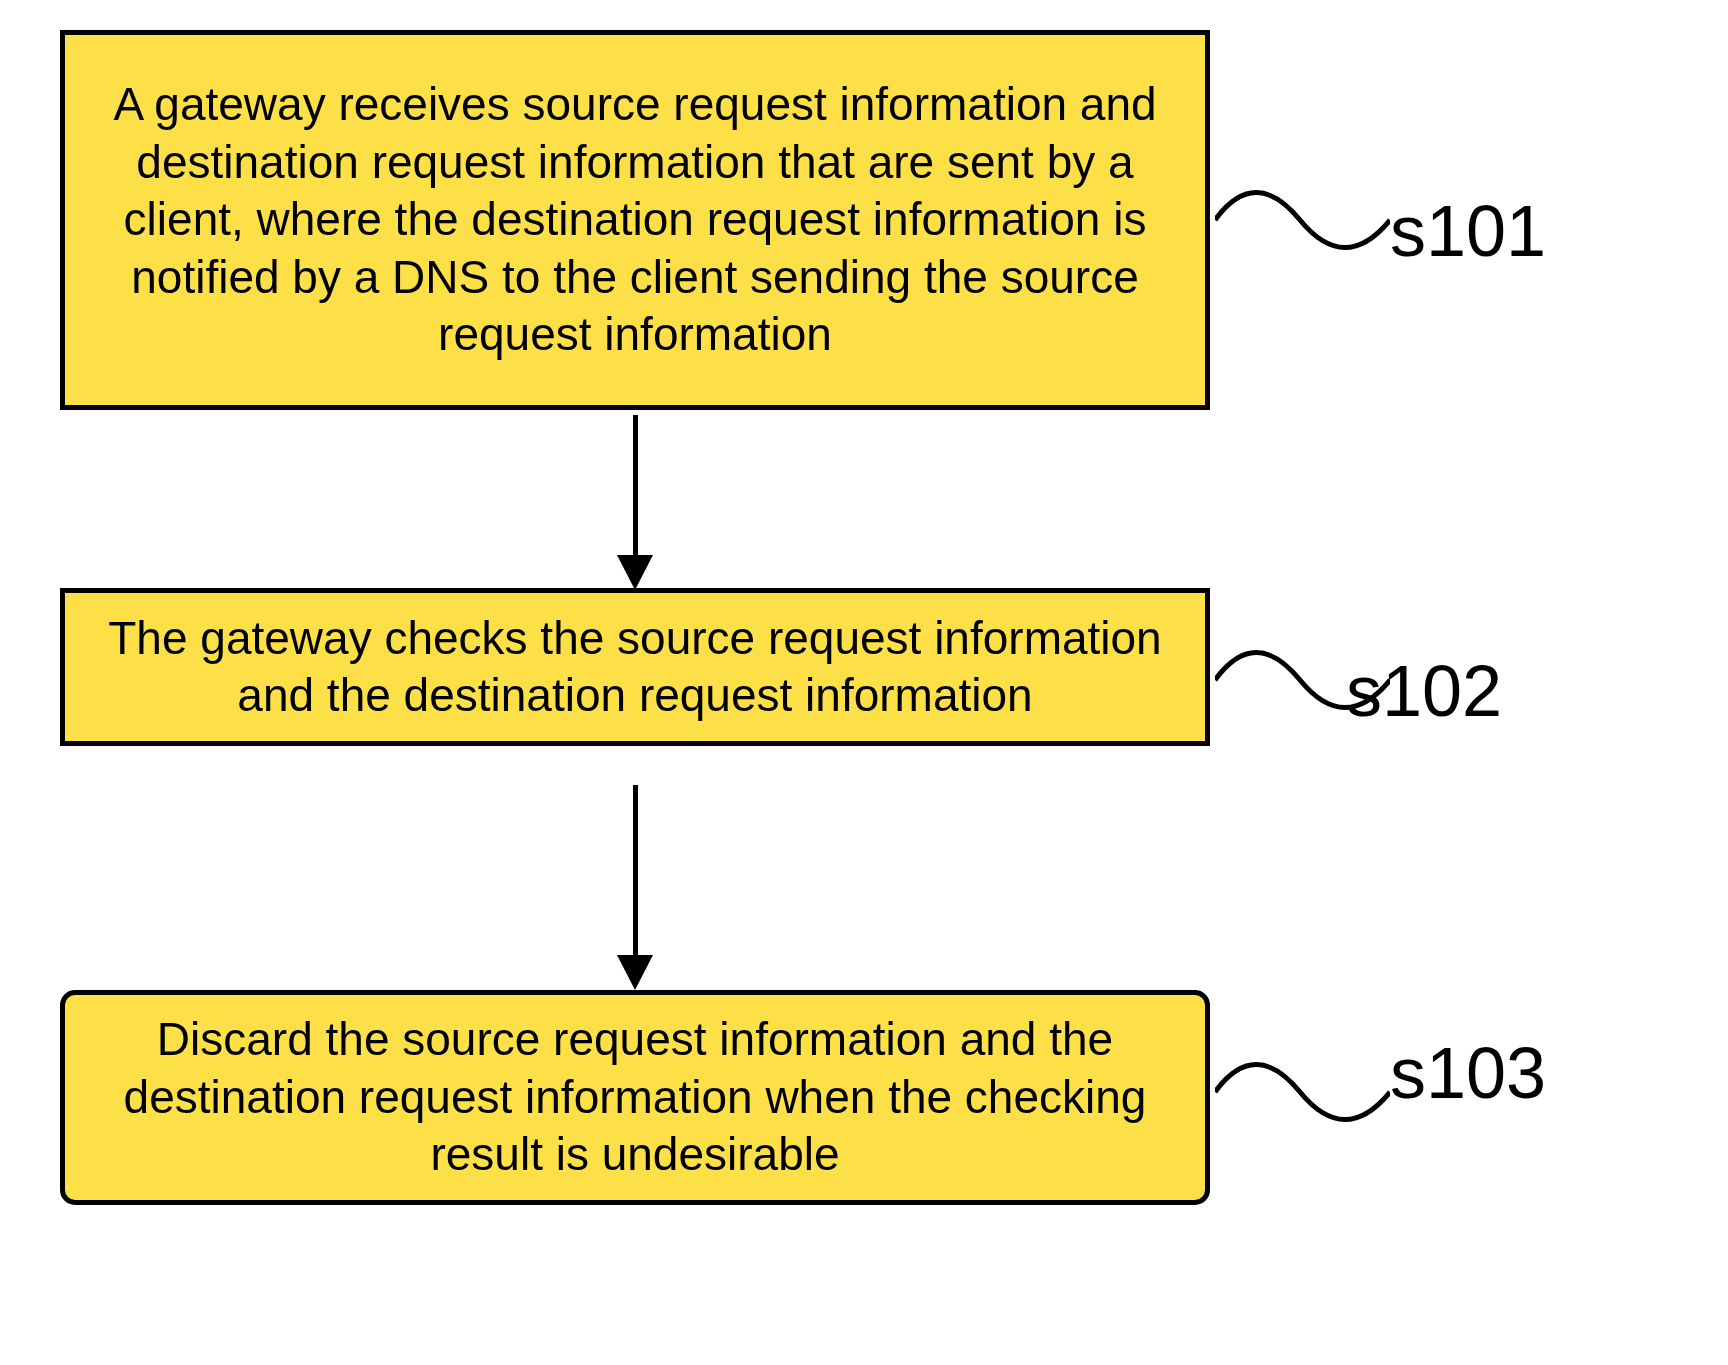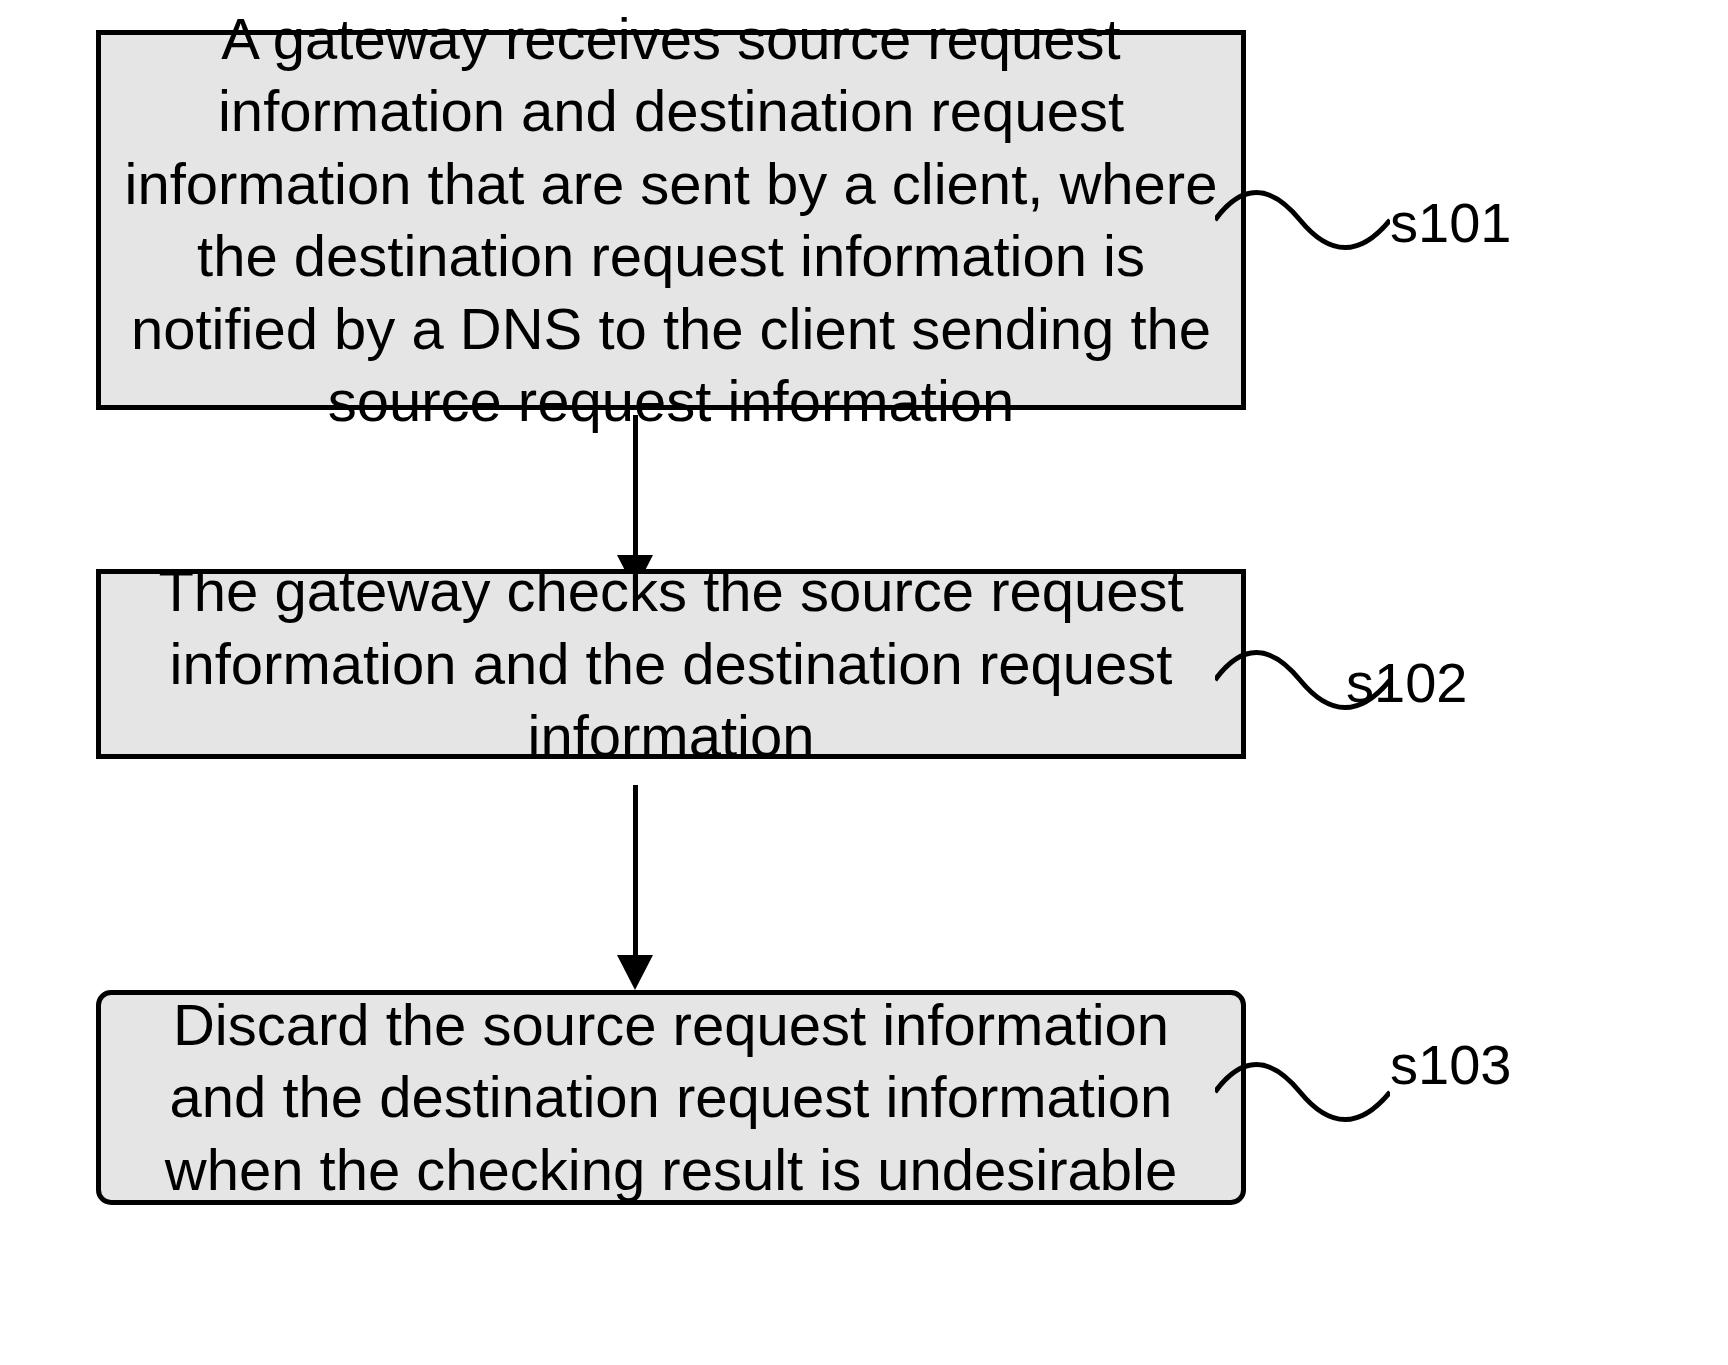--- a/index.html
+++ b/index.html
@@ -15,41 +15,40 @@
       font-family: Arial, Helvetica, sans-serif;
     }
     .flowchart {
       position: relative;
       width: 100%;
       height: 100%;
     }
     .box {
       position: absolute;
       border: 5px solid black;
-      background: #e5e5e5;
+      background: #fde047;
       display: flex;
       align-items: center;
       justify-content: center;
       text-align: center;
-      font-size: 58px;
+      font-size: 46px;
       line-height: 1.25;
       padding: 10px 20px;
-      margin-left: 36px;
     }
     .box1 {
       left: 60px;
       top: 30px;
       width: 1150px;
       height: 380px;
     }
     .box2 {
       left: 60px;
-      top: 569px;
+      top: 588px;
       width: 1150px;
-      height: 190px;
+      height: 158px;
     }
     .box3 {
       left: 60px;
       top: 990px;
       width: 1150px;
       height: 215px;
       border-radius: 15px;
     }
     .arrow {
       position: absolute;
@@ -86,21 +85,21 @@
       border-top: 35px solid black;
     }
     .arrow1 .arrow-head {
       top: 140px;
     }
     .arrow2 .arrow-head {
       top: 170px;
     }
     .label {
       position: absolute;
-      font-size: 56px;
+      font-size: 72px;
       font-family: Arial, Helvetica, sans-serif;
     }
     .label1 {
       left: 1390px;
       top: 190px;
     }
     .label2 {
       left: 1346px;
       top: 650px;
     }

